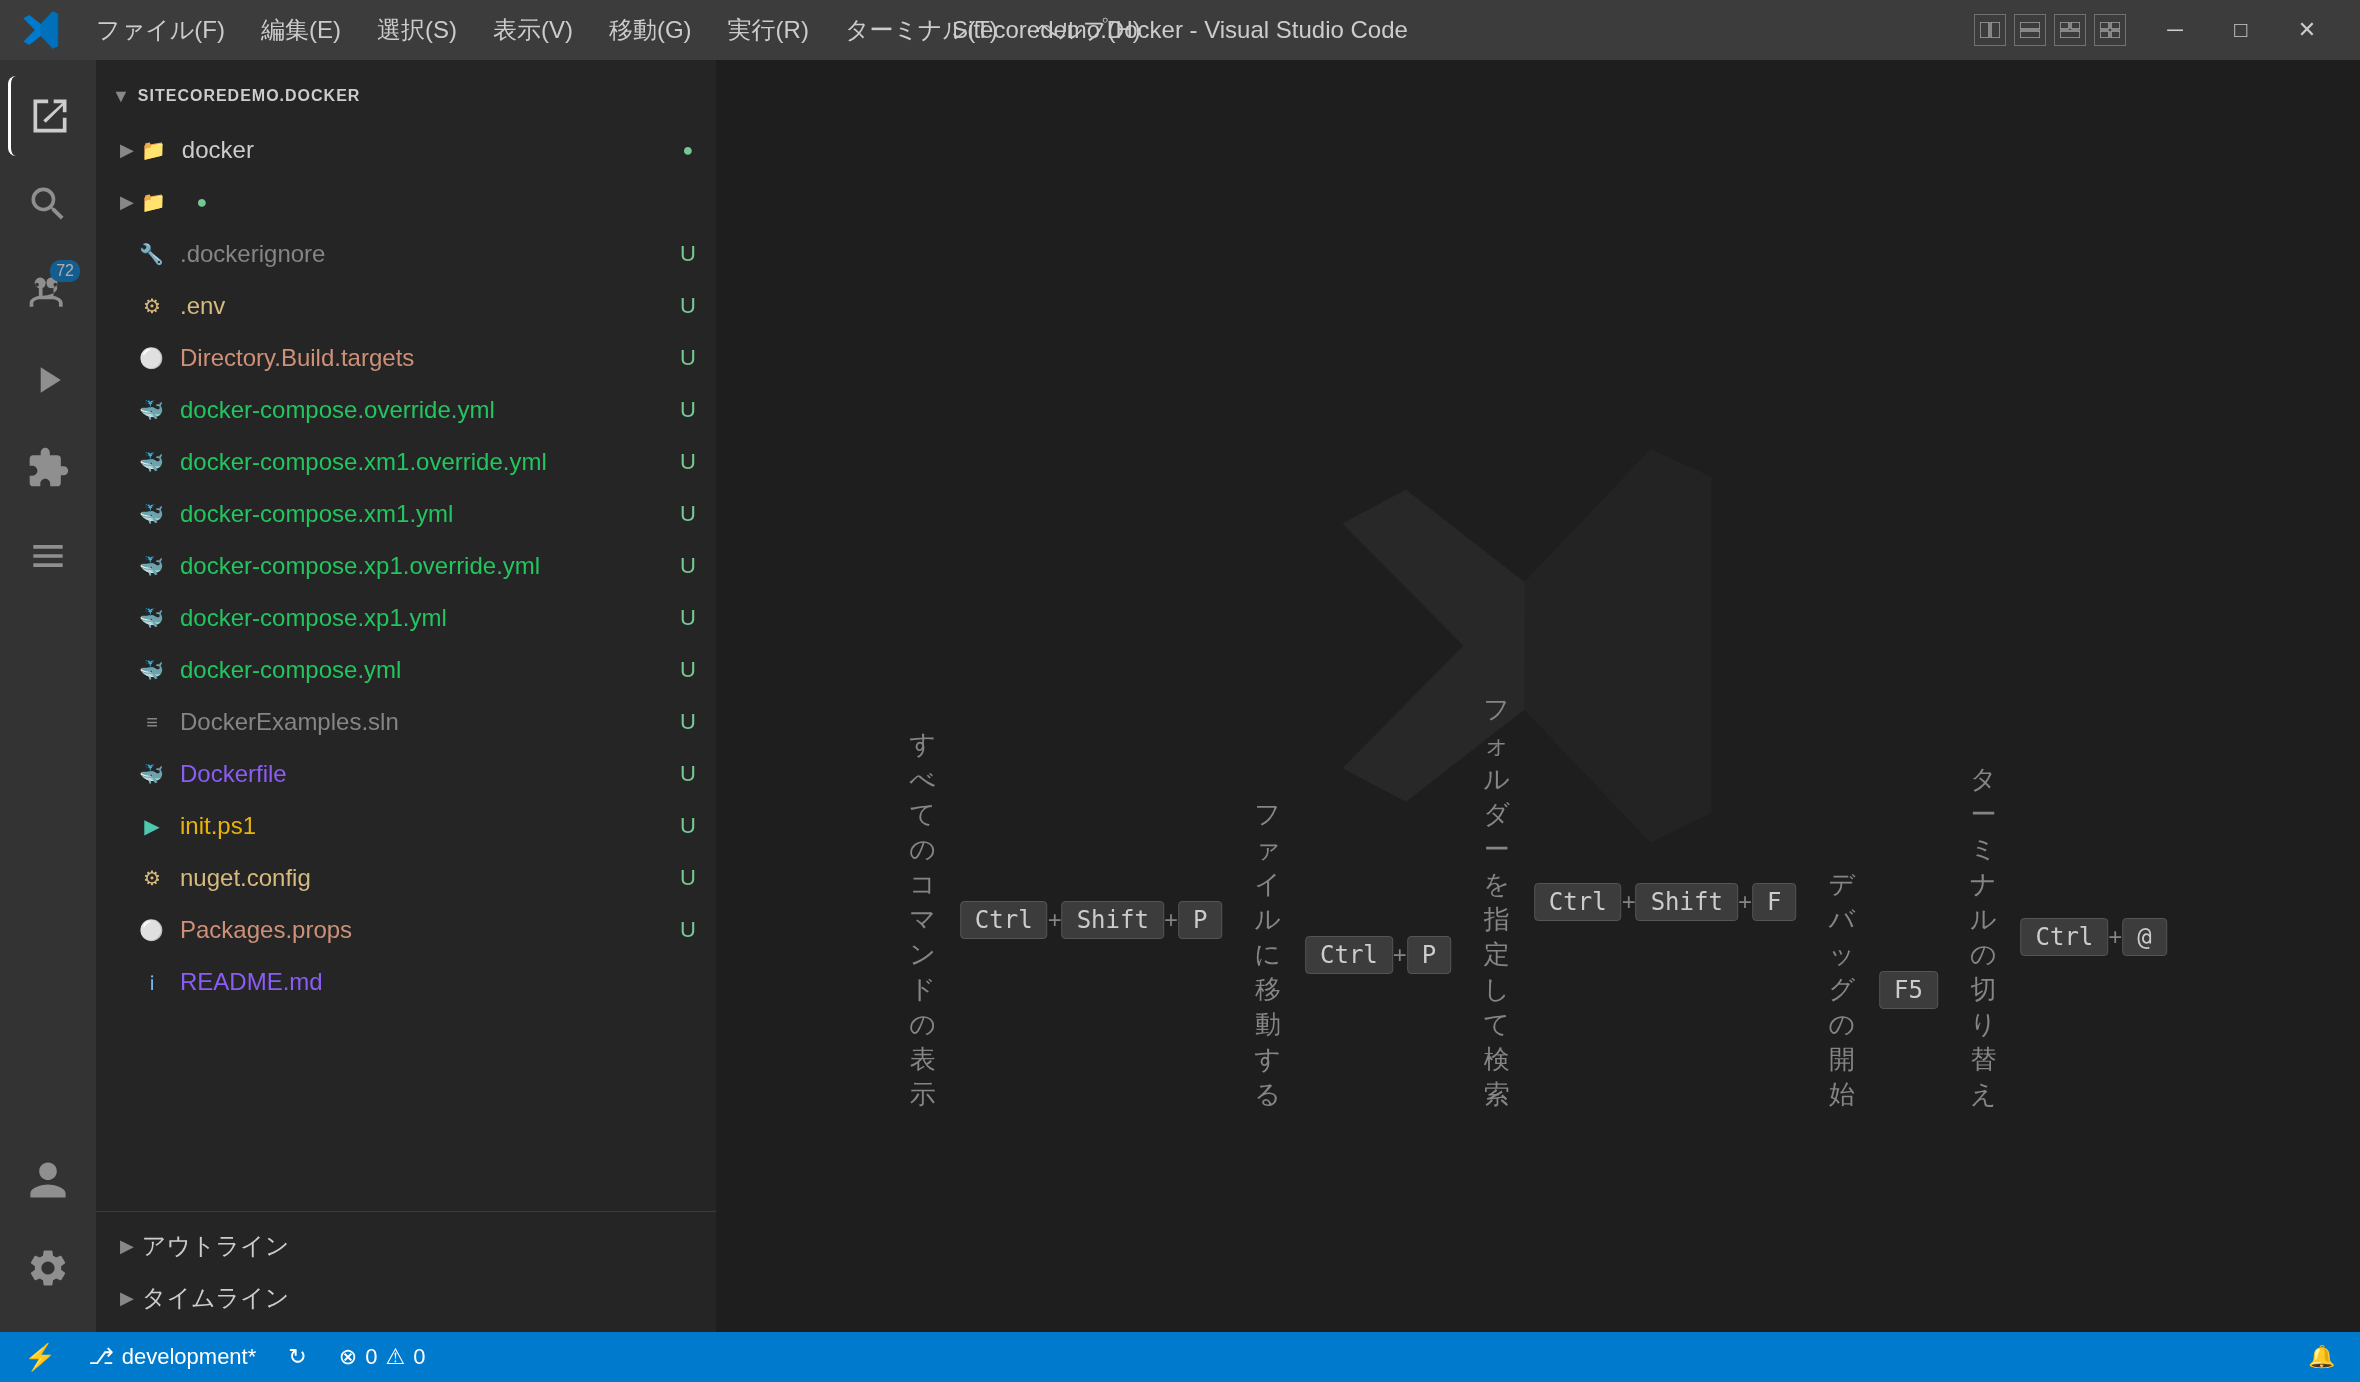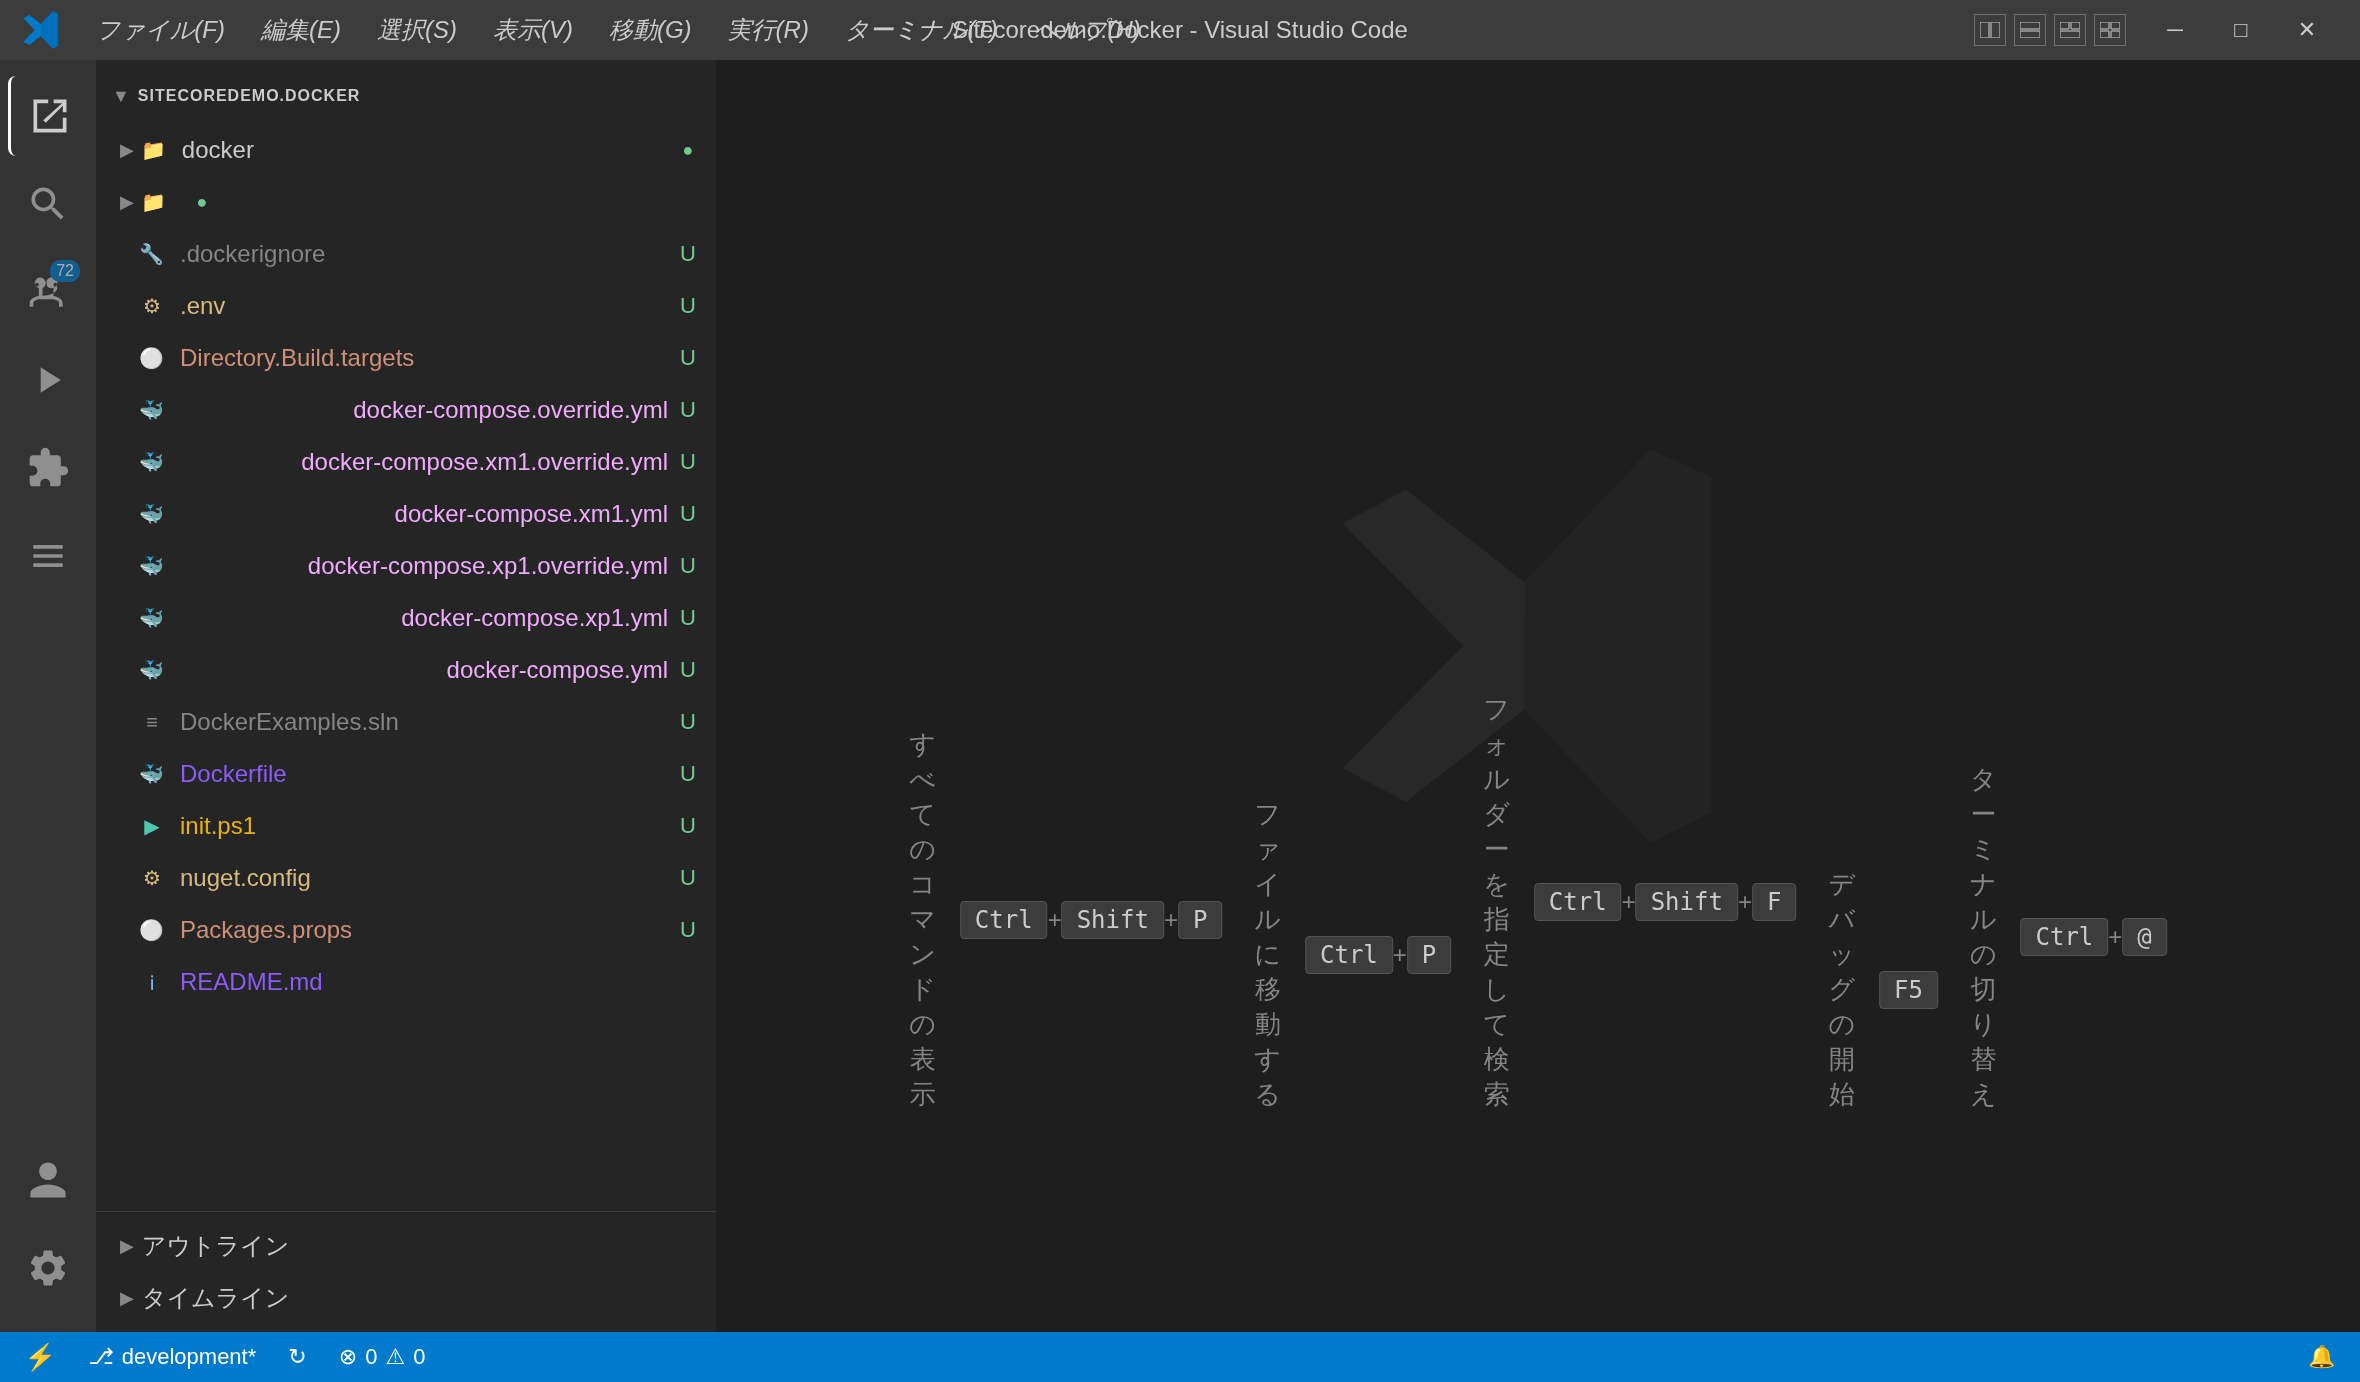--- a/index.html
+++ b/index.html
@@ -27,21 +27,20 @@
     }
     .titlebar-logo {
       width: 44px;
       height: 44px;
       margin-right: 16px;
     }
     .titlebar-menu {
       display: flex;
       gap: 4px;
       flex: 1;
-      font-style: italic;
     }
     .titlebar-menu-item {
       padding: 6px 16px;
       font-size: 24px;
       color: #cccccc;
       cursor: pointer;
       border-radius: 4px;
     }
     .titlebar-title {
       font-size: 24px;
@@ -208,21 +207,21 @@
       color: #73c991;
       margin-left: 8px;
       width: 24px;
       text-align: center;
     }
 
     
     .color-yellow { color: #d7ba7d; }
     .color-orange { color: #ce9178; }
     .color-blue { color: #8b5cf6; }
-    .color-pink { color: #f0abfc; text-align: right; }
+    .color-pink { color: #22c55e; }
     .color-teal { color: #eab308; }
     .color-gray { color: #858585; }
     .status-U { color: #73c991; }
     .status-dot { color: #73c991; font-size: 18px; }
 
     
     .sidebar-bottom {
       border-top: 1px solid #3c3c3c;
       padding: 8px 0;
     }

